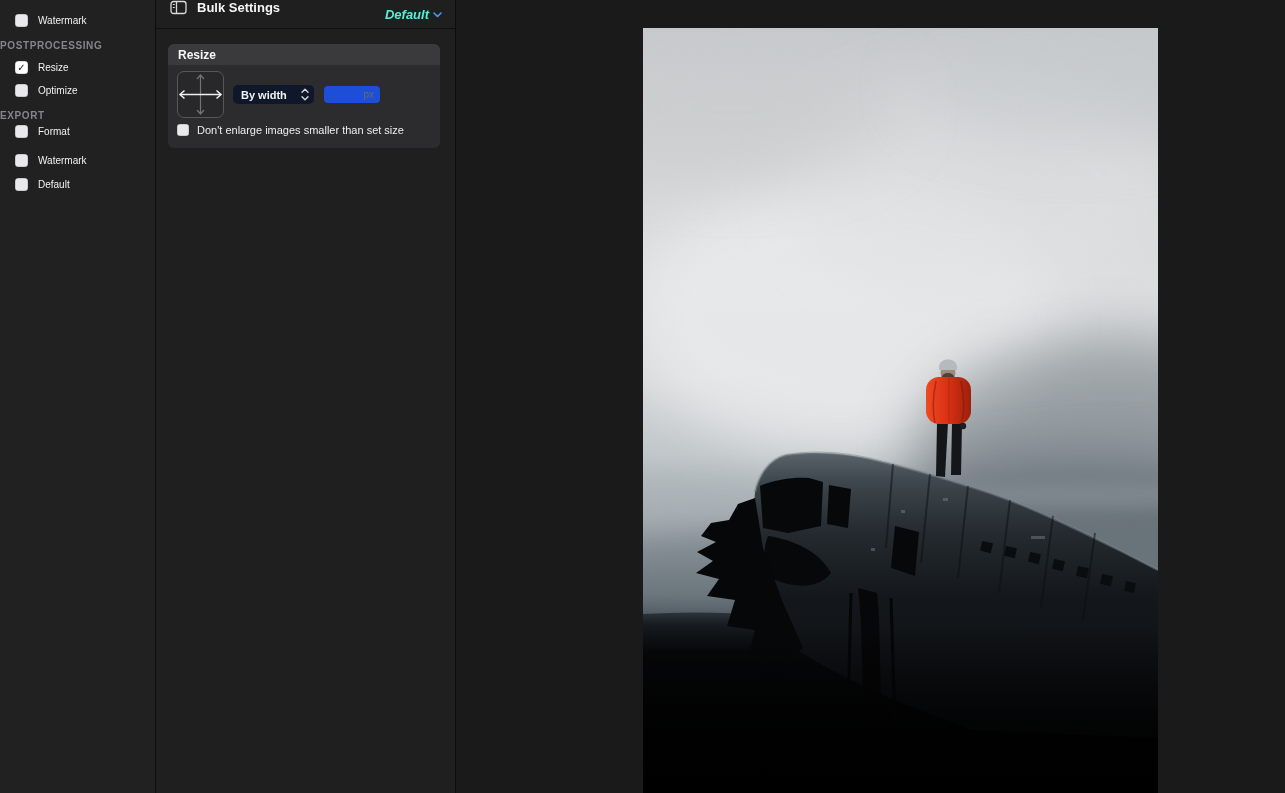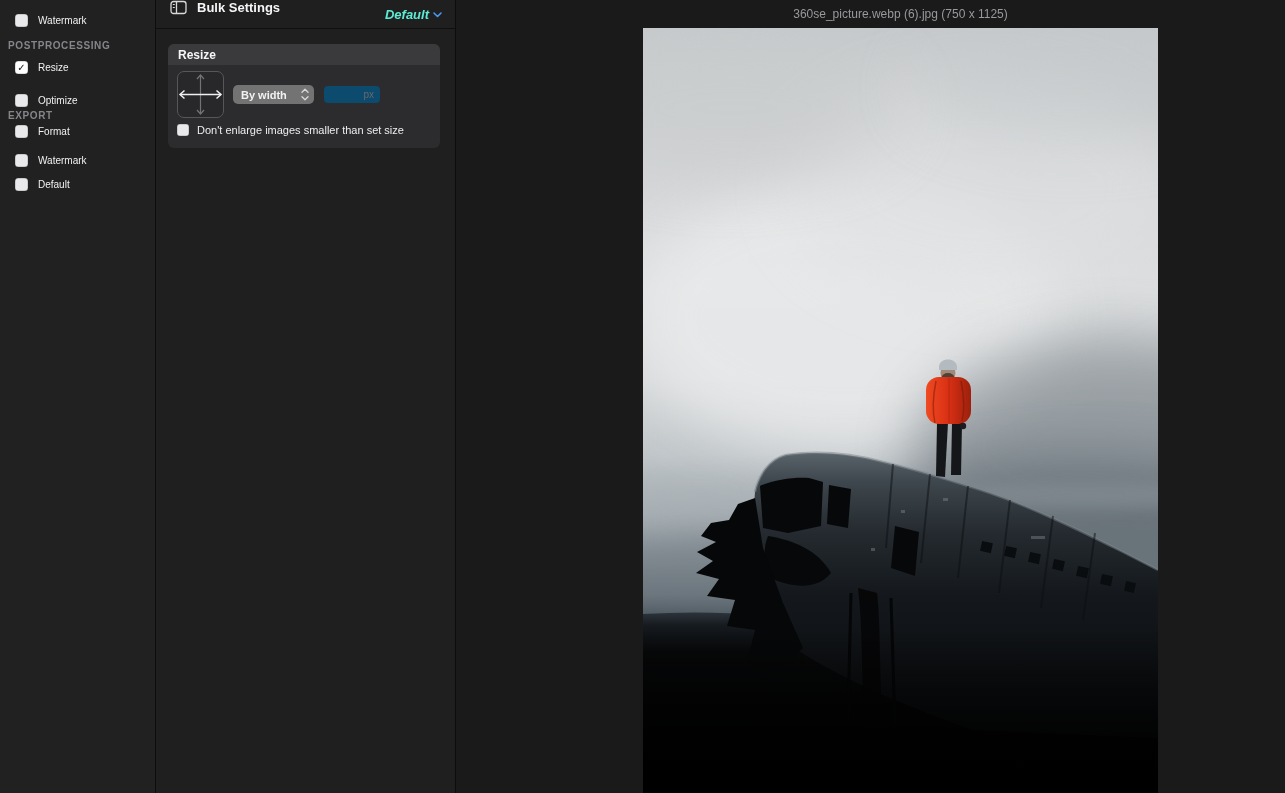--- a/index.html
+++ b/index.html
@@ -4,21 +4,21 @@
 <style>
   * { margin:0; padding:0; box-sizing:border-box; }
   html,body { width:1285px; height:793px; overflow:hidden; background:#1a1a1b;
     font-family:"Liberation Sans","DejaVu Sans",sans-serif; -webkit-font-smoothing:antialiased; }
   .app { position:relative; width:1285px; height:793px; }
 
   
   .sidebar { position:absolute; left:0; top:0; width:155px; height:793px; background:#212122; }
   .side-row { position:absolute; left:15px; display:flex; align-items:center; gap:10px; height:16px; cursor:default; }
   .side-row .lbl { color:#f1f1f3; font-size:10px; white-space:nowrap; }
-  .section-hdr { position:absolute; left:8px; color:#85858a; font-size:10px; font-weight:700; letter-spacing:.6px; }
+  .section-hdr { position:absolute; left:0; color:#85858a; font-size:10px; font-weight:700; letter-spacing:.6px; }
   .cb { width:13px; height:13px; border-radius:3.5px; background:#e9e9eb; flex:none; position:relative;
         box-shadow:inset 0 0 0 .5px rgba(0,0,0,.25); }
   .cb.checked { background:#ffffff; }
   .cb.checked::after { content:"\2713"; position:absolute; inset:0; display:flex; align-items:center;
         justify-content:center; font-size:10px; font-weight:bold; color:#161617; }
   .cb.small { width:12px; height:12px; border-radius:3px; }
   .vdiv { position:absolute; top:0; width:1px; height:793px; background:#0d0d0e; }
 
   
   .panel { position:absolute; left:156px; top:0; width:299px; height:793px; background:#1f1f20; }
@@ -28,24 +28,24 @@
   .panel-title { margin-left:10px; color:#f5f5f7; font-size:13px; font-weight:700; }
   .preset { position:absolute; right:13px; top:0; height:29px; display:flex; align-items:center; gap:4px;
         color:#5eead4; font-size:13px; font-style:italic; font-weight:600; cursor:pointer; }
 
   .card { position:absolute; left:12px; top:44px; width:272px; height:104px; background:#2c2c2e;
         border-radius:6px; overflow:hidden; }
   .card-hdr { height:21px; background:#3a3a3c; display:flex; align-items:center; padding-left:10px; }
   .card-hdr span { color:#f5f5f7; font-size:12px; font-weight:700; }
   .resize-glyph { position:absolute; left:9px; top:27px; width:47px; height:47px; border:1px solid #57575a;
         border-radius:7px; background:#28282a; }
-  .mode-select { position:absolute; left:65px; top:41px; width:81px; height:19px; background:#737373;
+  .mode-select { position:absolute; left:65px; top:41px; width:81px; height:19px; background:#0f172a;
         border-radius:5px; display:flex; align-items:center; padding:0 5px 0 8px; cursor:pointer; }
   .mode-select .val { color:#f2f2f4; font-size:11px; font-weight:600; flex:1; }
-  .px-field { position:absolute; left:156px; top:42px; width:56px; height:17px; background:#0c4a6e;
+  .px-field { position:absolute; left:156px; top:42px; width:56px; height:17px; background:#1d4ed8;
         border:none; border-radius:4px; color:#e8e8ea; font-size:10px; text-align:right; padding-right:6px;
         outline:none; font-family:"Liberation Sans","DejaVu Sans",sans-serif; }
   .px-field::placeholder { color:#69696e; }
   .enlarge-row { position:absolute; left:9px; top:80px; display:flex; align-items:center; gap:8px; cursor:default;justify-content:center; }
   .enlarge-row .lbl { color:#ededef; font-size:11px; white-space:nowrap; }
 
   
   .canvas { position:absolute; left:456px; top:0; width:829px; height:793px; background:#1a1a1b; }
   .img-title { position:absolute; left:187px; top:7px; width:515px; text-align:center;
         color:#98989d; font-size:12px; }
@@ -64,21 +64,21 @@
       <span class="lbl">Watermark</span>
     </div>
 
     <div class="section-hdr" style="top:40px">POSTPROCESSING</div>
 
     <div class="side-row" style="top:59px">
       <span class="cb checked"></span>
       <span class="lbl">Resize</span>
     </div>
 
-    <div class="side-row" style="top:92px">
+    <div class="side-row" style="top:82px">
       <span class="cb"></span>
       <span class="lbl">Optimize</span>
     </div>
 
     <div class="section-hdr" style="top:110px">EXPORT</div>
 
     <div class="side-row" style="top:123px">
       <span class="cb"></span>
       <span class="lbl">Format</span>
     </div>
@@ -145,21 +145,20 @@
       <div class="enlarge-row">
         <span class="cb small"></span>
         <span class="lbl">Don't enlarge images smaller than set size</span>
       </div>
     </div>
   </div>
 
   <div class="vdiv" style="left:455px"></div>
 
   <div class="canvas">
-    <div class="img-title">360se_picture.webp (6).jpg (750 x 1125)</div>
 
     <div class="photo">
       <svg viewBox="0 0 515 765" preserveAspectRatio="none">
         <defs>
           <linearGradient id="sky" x1="0" y1="0" x2="0" y2="1">
             <stop offset="0" stop-color="#c6c9cb"></stop>
             <stop offset=".15" stop-color="#d2d4d5"></stop>
             <stop offset=".34" stop-color="#dcdedf"></stop>
             <stop offset=".46" stop-color="#d4d7d8"></stop>
             <stop offset=".56" stop-color="#bfc5c8"></stop>

